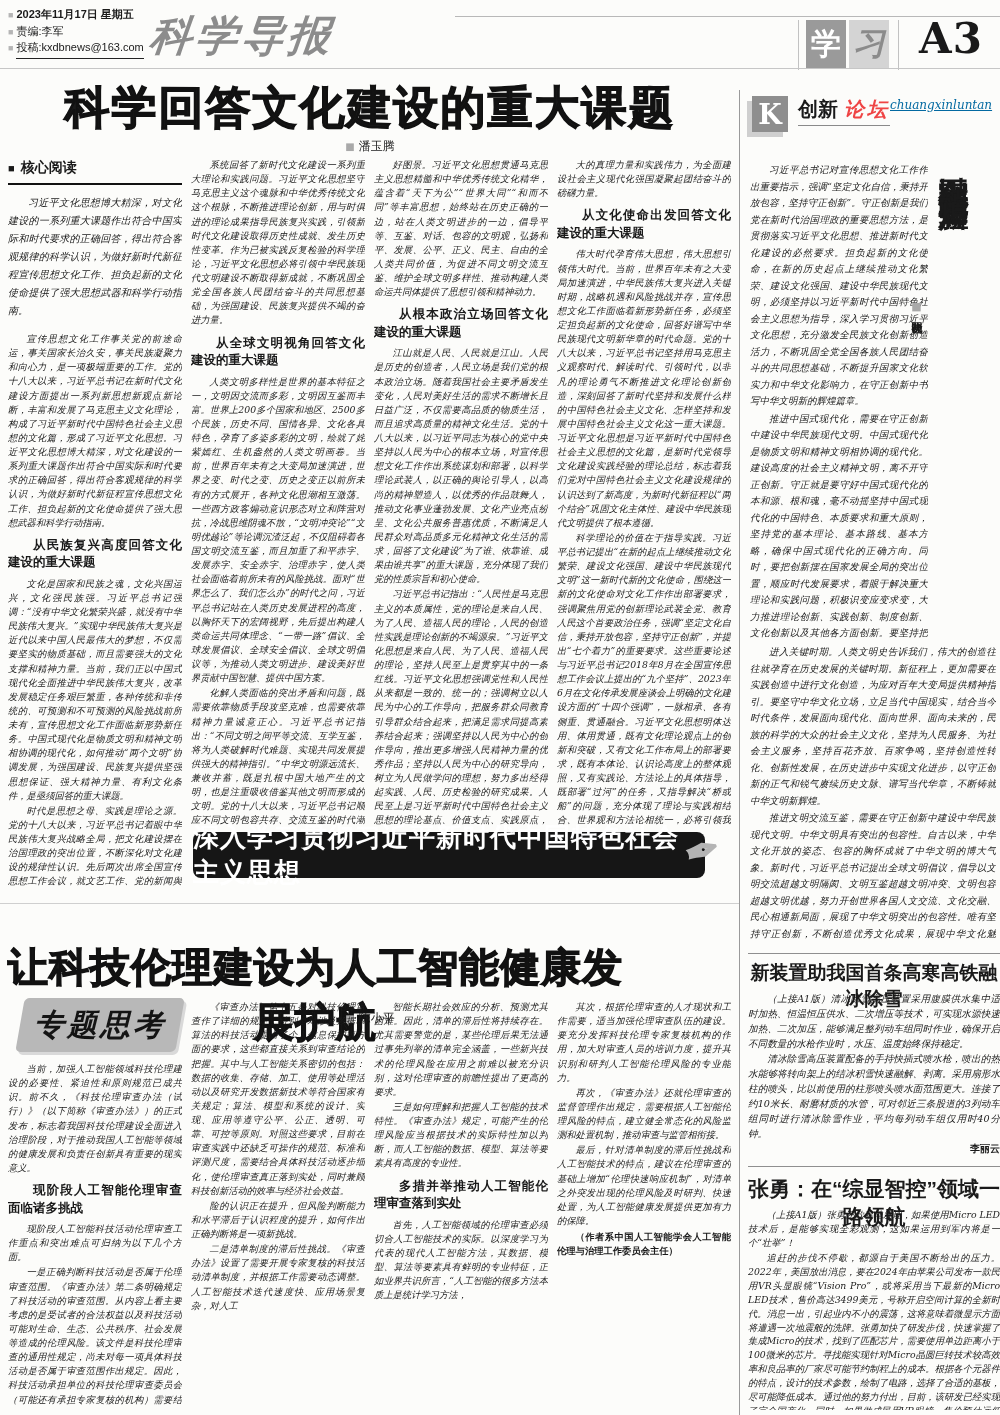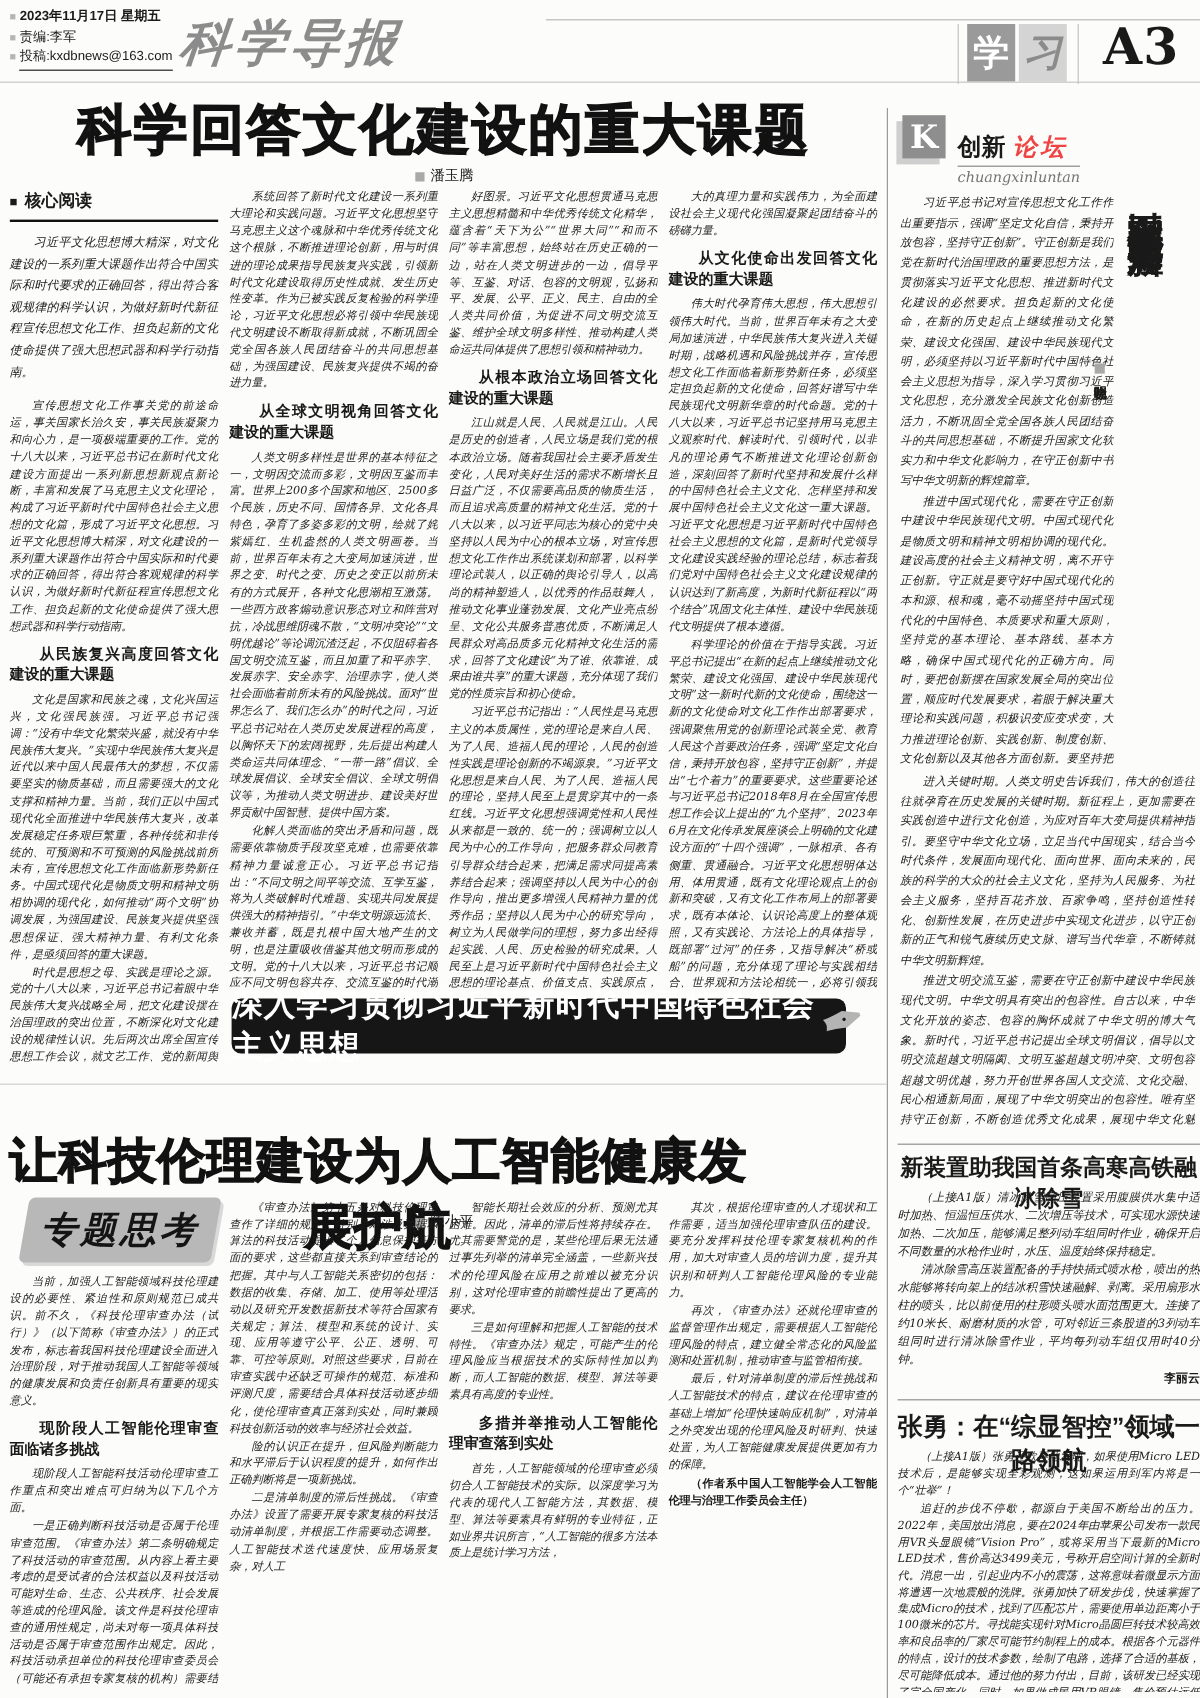--- a/index.html
+++ b/index.html
@@ -43,25 +43,25 @@
   
   .banner{left:193px;top:832px;width:512px;height:46px;background:#161616;border-radius:8px;color:#fff;display:flex;align-items:center;justify-content:center;font:bold 26px "Liberation Sans",sans-serif;letter-spacing:1px;}
   .banner .pen{position:absolute;right:-16px;top:-6px;color:#b4b4b4;font-size:42px;transform:rotate(-18deg);}
 
   
   .v-divider{left:739px;top:90px;width:1px;height:1325px;background:#9a9a9a;}
 
   
   .forum-head{left:752px;top:96px;display:flex;align-items:flex-start;}
   .k-box{width:36px;height:36px;background:#8e8e8e;color:#fff;display:flex;align-items:center;justify-content:center;font:bold 27px "DejaVu Serif",serif;box-shadow:-5px 5px 0 #cfcfcf;margin-right:10px;}
-  .forum-titles{display:flex;flex-direction:column;margin-top:13px;}
+  .forum-titles{display:flex;flex-direction:row;}
   .forum-line1{display:flex;align-items:baseline;border-bottom:1px solid #8a8a8a;padding-bottom:2px;}
   .forum-bold{font:bold 20px "Liberation Sans",sans-serif;}
   .forum-script{font:bold italic 20px "DejaVu Serif",serif;color:#ef4444;margin-left:6px;letter-spacing:3px;}
-  .forum-pinyin{font:italic 12px "DejaVu Serif",serif;color:#737373;margin-top:2px;}
+  .forum-pinyin{font:italic 12px "DejaVu Serif",serif;color:#0369a1;margin-top:2px;text-decoration:underline;}
   .panel{overflow:hidden;text-align:justify;}
   .panel .seg-p{font-size:9.5px;font-style:italic;line-height:1.74;}
   #panelA{left:750px;top:162px;width:178px;height:480px;}
   #panelB{left:750px;top:644px;width:246px;height:298px;}
   .v-title{left:938px;top:152px;height:396px;writing-mode:vertical-rl;text-orientation:upright;font:bold 30px "Liberation Sans",sans-serif;letter-spacing:2px;line-height:1.05;}
   .v-byline{left:908px;top:300px;writing-mode:vertical-rl;text-orientation:upright;font-size:11px;font-weight:bold;}
   .v-byline .sq{color:#a9a9a9;}
 
   
   .bl-rule{left:0;top:903px;width:739px;height:1px;background:#cfcfcf;}

